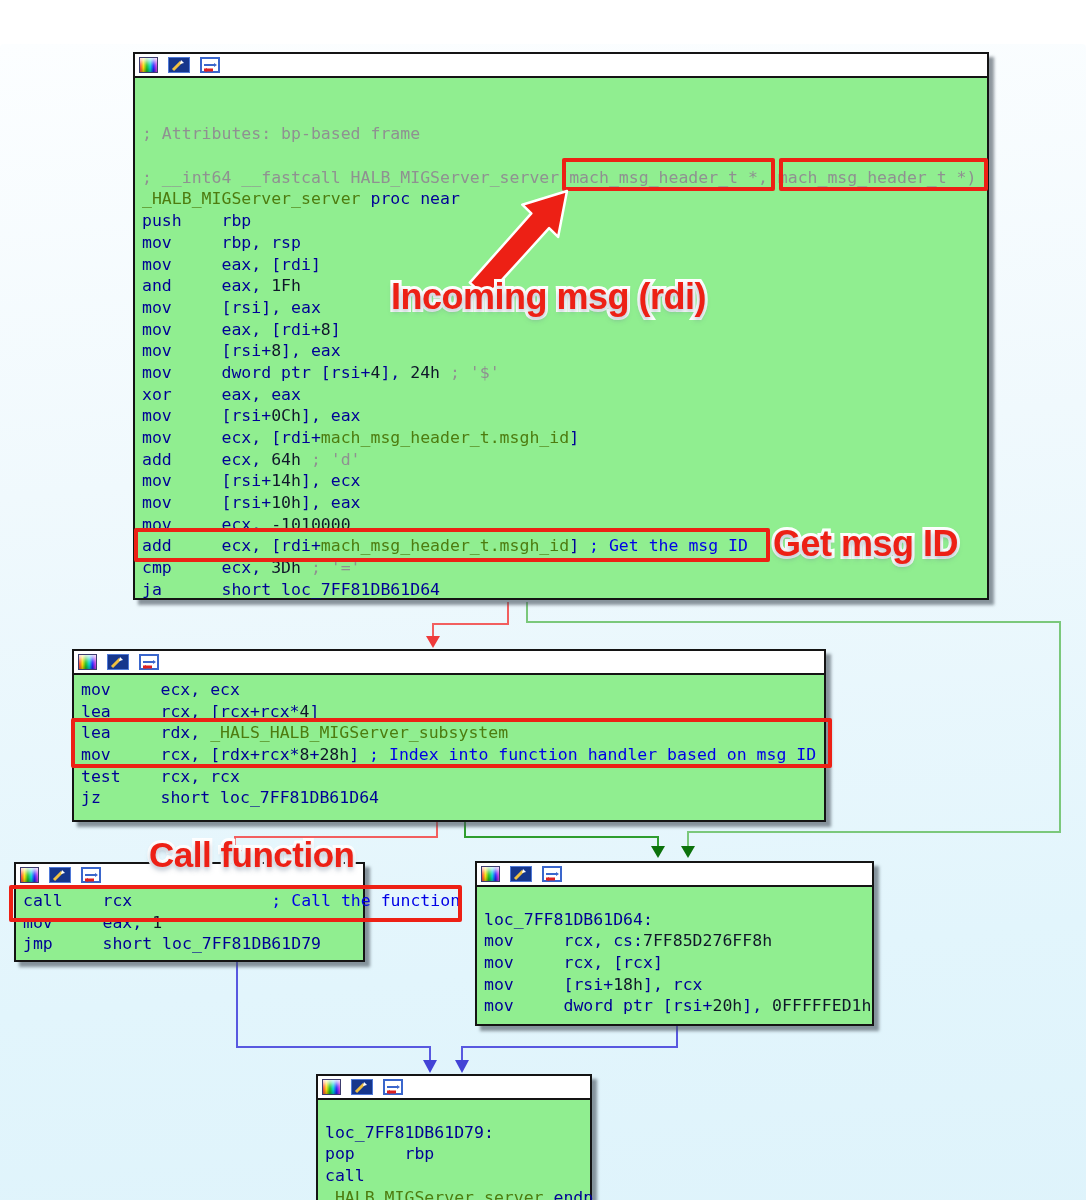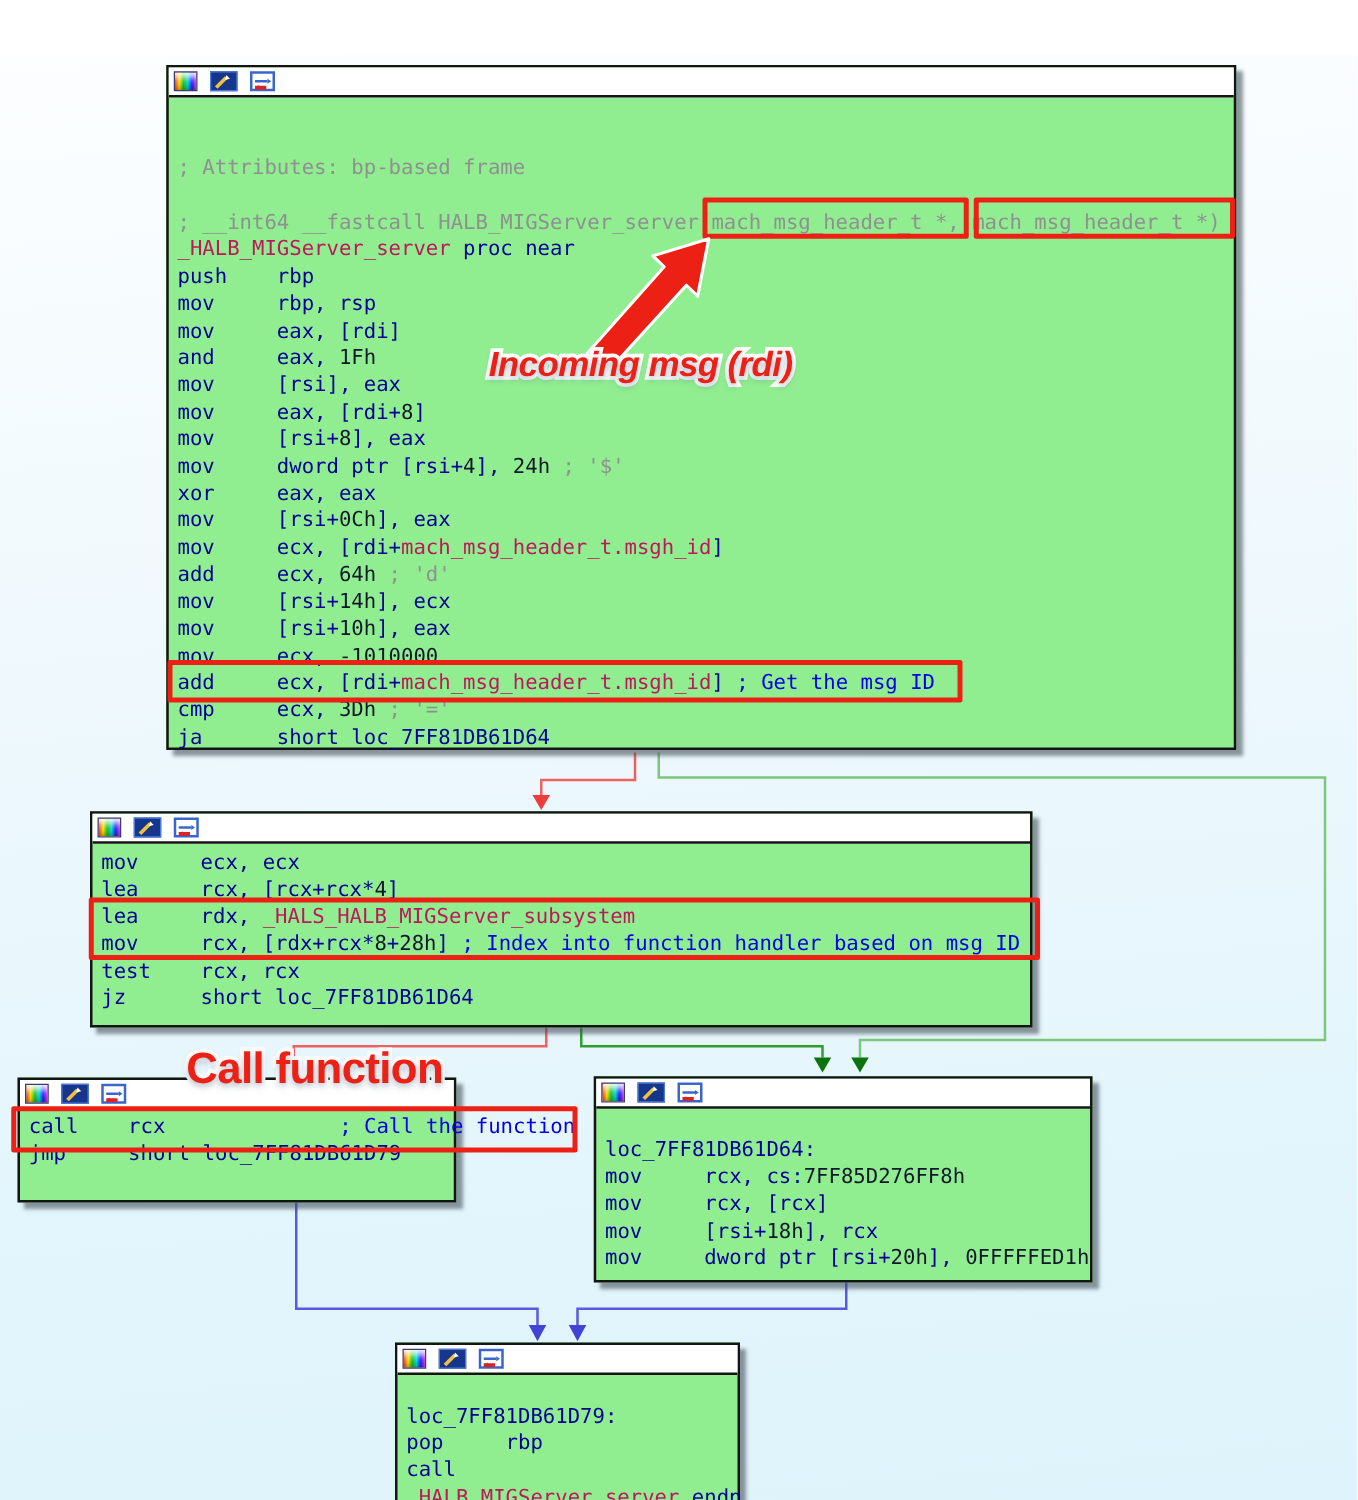--- a/index.html
+++ b/index.html
@@ -25,21 +25,21 @@
     width:19px;height:16px;border:1px solid #3c3c6e;
     background:linear-gradient(90deg,#ff2020,#ffe000,#20c020,#00d8d8,#2020ff,#e020e0);
     box-shadow:inset 0 7px 6px -3px rgba(255,255,255,.95), inset 0 -4px 4px -2px rgba(0,0,0,.3);
   }
   .icon-edit{width:22px;height:16px;border:1px solid #4f79d8;background:#16368c;position:relative;}
   .icon-graph{width:20px;height:16px;border:2px solid #3a66cc;background:#fff;}
   .code{font-size:16.5px;line-height:21.7px;white-space:pre;padding-left:7px;}
   .line{height:21.7px;}
   .c-k{color:#000096}
   .c-n{color:#0f172a}
-  .c-b{color:#be185d}
+  .c-b{color:#4d7c0f}
   .c-c{color:#0000e6}
   .c-g{color:#8f9191}
   .ann-layer{position:absolute;left:0;top:0;width:100%;height:100%;z-index:3;pointer-events:none;}
   .rbox{position:absolute;box-sizing:border-box;border:4px solid #ed2015;border-radius:2px;}
   .ann{
     position:absolute;font-family:"Liberation Sans",sans-serif;font-weight:bold;
     color:#ed2015;white-space:nowrap;letter-spacing:-.5px;
     -webkit-text-stroke:6px #fff;paint-order:stroke fill;
     text-shadow:0 3px 5px rgba(100,120,145,.5);
   }
@@ -130,21 +130,21 @@
       </span>
       <span class="icon icon-graph">
         <svg width="16" height="12">
             <line x1="2" y1="3" x2="12" y2="3" stroke="#3a66cc" stroke-width="2"></line>
             <polygon points="12,1 15,3 12,5" fill="#3a66cc"></polygon>
             <line x1="2" y1="8" x2="11" y2="8" stroke="#dd2222" stroke-width="3"></line>
             <polygon points="5,6 2,8 5,10" fill="#dd2222"></polygon>
           </svg>
       </span>
     </div>
-    <div class="code" style="padding-top:2px;"><div class="line"><span class="c-k">call    rcx              </span><span class="c-c">; Call the function</span></div><div class="line"><span class="c-k">jmp     short loc_7FF81DB61D79</span></div></div>
+    <div class="code" style="padding-top:2px;"><div class="line"><span class="c-k">call    rcx              </span><span class="c-c">; Call the function</span></div><div class="line"><span class="c-k">mov     eax, </span><span class="c-n">1</span></div><div class="line"><span class="c-k">jmp     short loc_7FF81DB61D79</span></div></div>
   </div>
 
   <div class="block" style="left:475px;top:817px;width:399px;height:165px;">
     <div class="titlebar">
       <span class="icon icon-palette"></span>
       <span class="icon icon-edit">
         <svg width="20" height="14">
             <line x1="4" y1="11" x2="12" y2="3" stroke="#f0c040" stroke-width="3"></line>
             <polygon points="12,1 15,4 11,5" fill="#fff"></polygon>
           </svg>
@@ -186,17 +186,18 @@
     <div class="rbox" style="left:562px;top:114px;width:213px;height:33px;"></div>
     <div class="rbox" style="left:779px;top:114px;width:209px;height:33px;"></div>
     <div class="rbox" style="left:134px;top:484px;width:636px;height:34px;"></div>
     <div class="rbox" style="left:71px;top:674px;width:761px;height:50px;"></div>
     <div class="rbox" style="left:9px;top:841px;width:453px;height:37px;"></div>
 
     <svg width="1086" height="1200" style="position:absolute;left:0;top:0;">
       <polygon points="469.8,238.6 531.3,169.4 522.3,160.7 567,147 558.1,192.9 549.1,184.2 486.2,253.4" fill="#ed2015" stroke="#ffffff" stroke-width="2.5" stroke-linejoin="round"></polygon>
     </svg>
 
-    <div class="ann" style="left:391px;top:232px;font-size:28px;font-style:italic;">Incoming msg (rdi)</div>
+    <div class="ann" style="left:391px;top:232px;font-size:36px;">Incoming msg (rdi)</div>
+    <div class="ann" style="left:773px;top:479px;font-size:36px;">Get msg ID</div>
     <div class="ann" style="left:149px;top:791px;font-size:35px;">Call function</div>
   </div>
 
 </div>
 
 </body></html>

